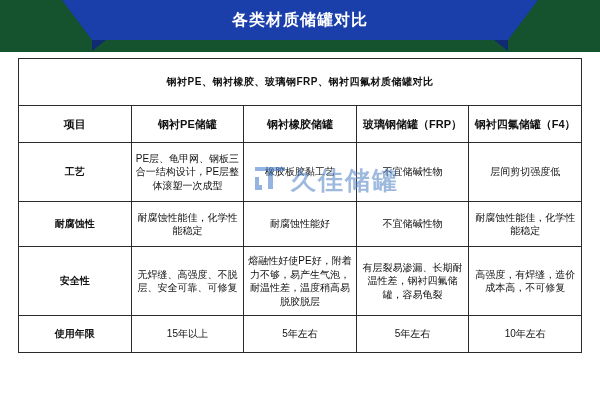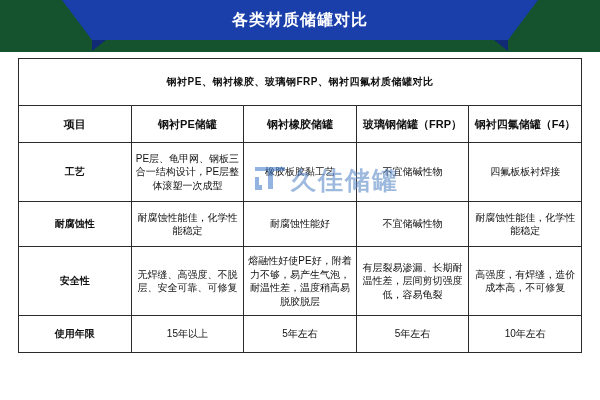--- a/index.html
+++ b/index.html
@@ -181,34 +181,34 @@
         <td>钢衬PE储罐</td>
         <td>钢衬橡胶储罐</td>
         <td>玻璃钢储罐（FRP）</td>
         <td>钢衬四氟储罐（F4）</td>
       </tr>
       <tr class="r-craft">
         <td class="rowlabel">工艺</td>
         <td>PE层、龟甲网、钢板三合一结构设计，PE层整体滚塑一次成型</td>
         <td>橡胶板胶黏工艺</td>
         <td>不宜储碱性物</td>
-        <td>四氟板板衬焊接</td>
+        <td>层间剪切强度低</td>
       </tr>
       <tr class="r-corr">
         <td class="rowlabel">耐腐蚀性</td>
         <td>耐腐蚀性能佳，化学性能稳定</td>
         <td>耐腐蚀性能好</td>
         <td>不宜储碱性物</td>
         <td>耐腐蚀性能佳，化学性能稳定</td>
       </tr>
       <tr class="r-safe">
         <td class="rowlabel">安全性</td>
         <td>无焊缝、高强度、不脱层、安全可靠、可修复</td>
         <td>熔融性好使PE好，附着力不够，易产生气泡，耐温性差，温度稍高易脱胶脱层</td>
-        <td>有层裂易渗漏、长期耐温性差，层间剪切强度低，容易龟裂</td>
+        <td>有层裂易渗漏、长期耐温性差，钢衬四氟储罐，容易龟裂</td>
         <td>高强度，有焊缝，造价成本高，不可修复</td>
       </tr>
       <tr class="r-life">
         <td class="rowlabel">使用年限</td>
         <td>15年以上</td>
         <td>5年左右</td>
         <td>5年左右</td>
         <td>10年左右</td>
       </tr>
     </tbody>

